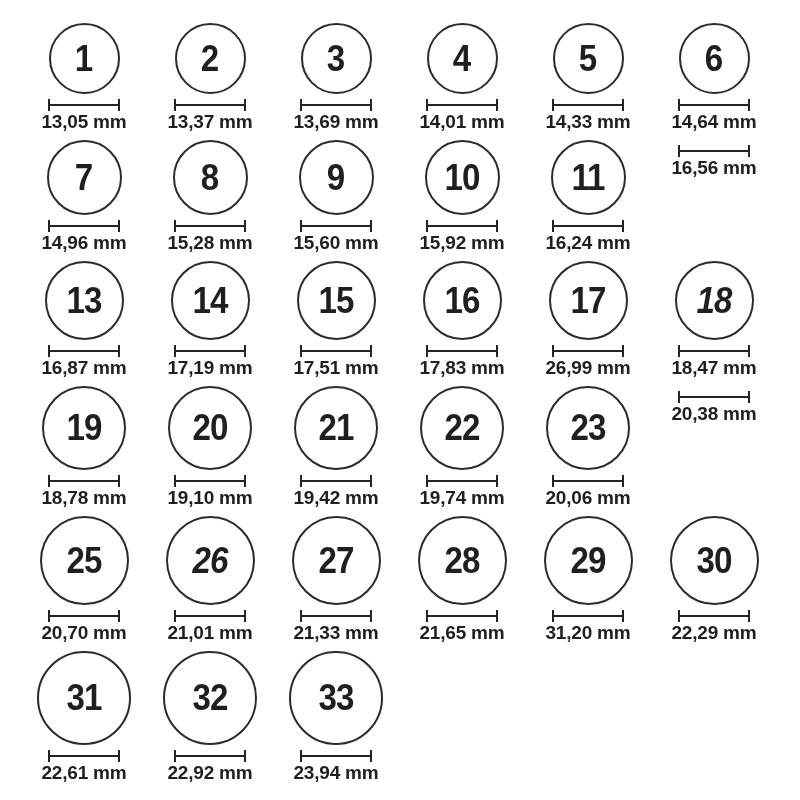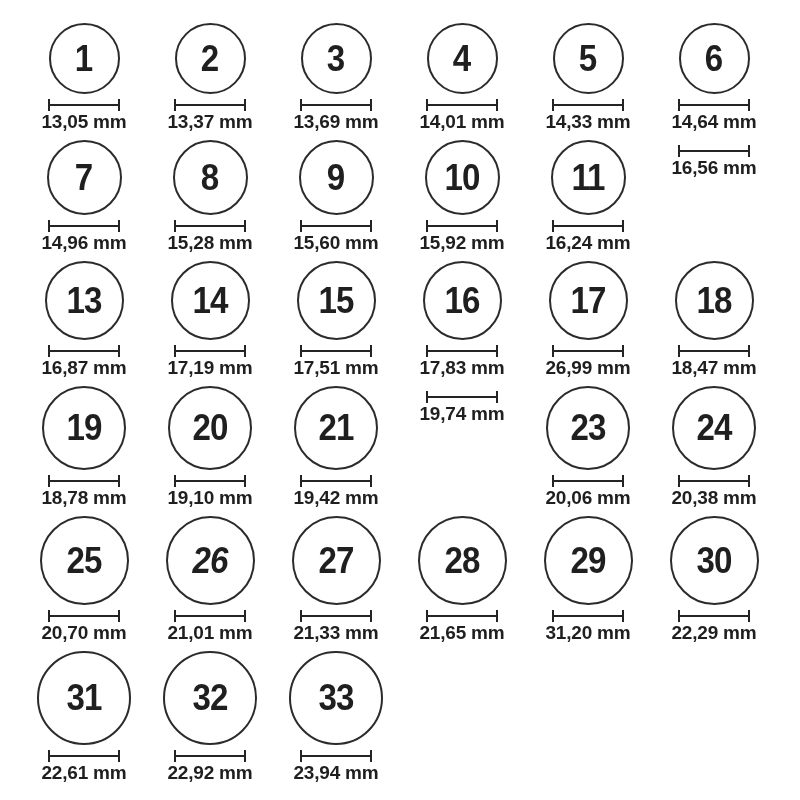--- a/index.html
+++ b/index.html
@@ -189,21 +189,21 @@
         <div class="label">17,83 mm</div>
       </div>
       <div class="cell">
         <div class="circle" style="width: 79px; height: 79px;">
           <span class="num">17</span>
         </div>
         <div class="measure"></div>
         <div class="label">26,99 mm</div>
       </div>
       <div class="cell">
-        <div class="circle" style="width: 79px; height: 79px;">
+        <div class="circle" style="width: 79px; height: 79px; font-style: italic;">
           <span class="num">18</span>
         </div>
         <div class="measure"></div>
         <div class="label">18,47 mm</div>
       </div>
     </div>
     <div class="row">
       <div class="cell">
         <div class="circle" style="width: 84px; height: 84px;">
           <span class="num">19</span>
@@ -219,34 +219,34 @@
         <div class="label">19,10 mm</div>
       </div>
       <div class="cell">
         <div class="circle" style="width: 84px; height: 84px;">
           <span class="num">21</span>
         </div>
         <div class="measure"></div>
         <div class="label">19,42 mm</div>
       </div>
       <div class="cell">
+        <div class="circle" style="width: 84px; height: 84px;">
+          <span class="num">22</span>
+        </div>
         <div class="measure"></div>
         <div class="label">19,74 mm</div>
       </div>
       <div class="cell">
         <div class="circle" style="width: 84px; height: 84px;">
           <span class="num">23</span>
         </div>
         <div class="measure"></div>
         <div class="label">20,06 mm</div>
       </div>
       <div class="cell">
-        <div class="circle" style="width: 84px; height: 84px;">
-          <span class="num">24</span>
-        </div>
         <div class="measure"></div>
         <div class="label">20,38 mm</div>
       </div>
     </div>
     <div class="row">
       <div class="cell">
         <div class="circle" style="width: 89px; height: 89px;">
           <span class="num">25</span>
         </div>
         <div class="measure"></div>

